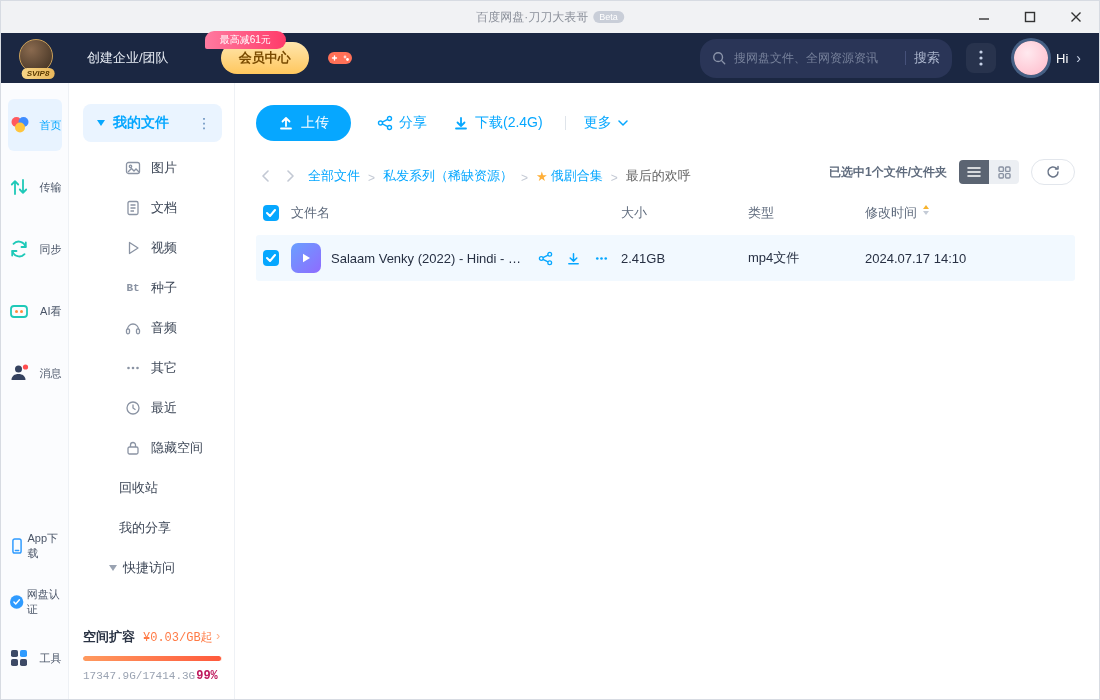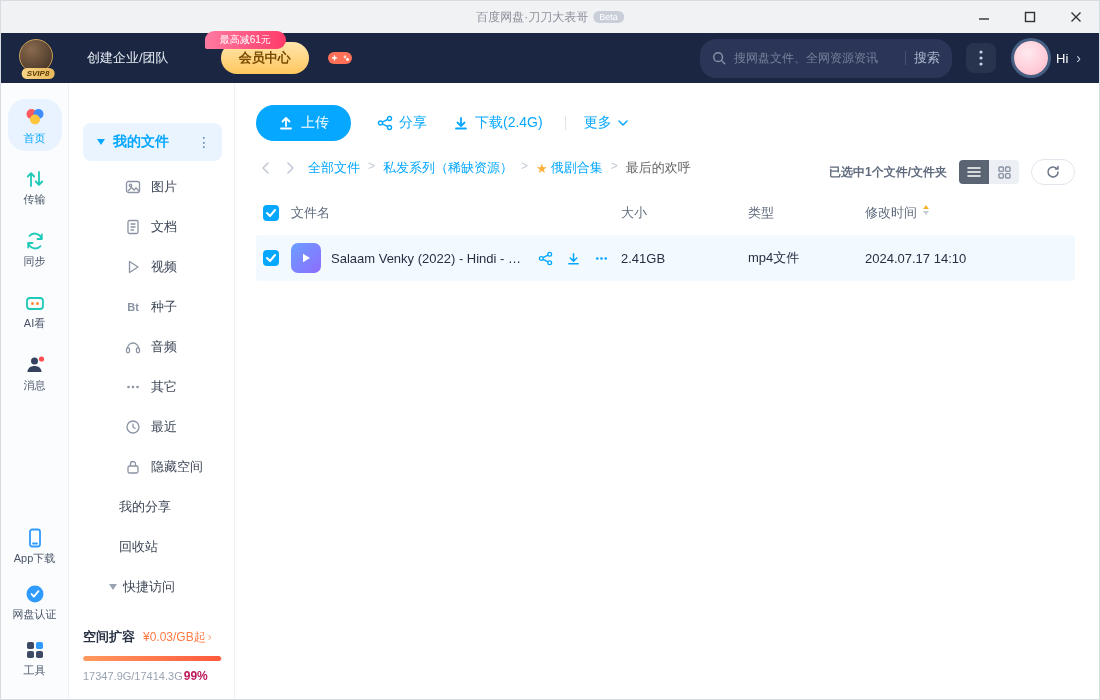--- a/index.html
+++ b/index.html
@@ -34,27 +34,27 @@
   .user-wrap { display:flex; align-items:center; margin-left:18px; gap:8px; cursor:pointer; }
   .user-avatar { width:34px; height:34px; border-radius:50%; background:radial-gradient(circle at 40% 35%, #ffe9ef, #ffb9c9); box-shadow:0 0 0 3px rgba(150,200,255,.35); }
   .greeting { color:#fff; font-size:13px; }
   .greet-chev { color:#c9d3e6; font-size:14px; }
 
   
   .content { flex:1; display:flex; min-height:0; }
 
   
   .rail { width:68px; flex:0 0 68px; background:#fbfcfe; border-right:1px solid #eef1f5; display:flex; flex-direction:column; align-items:center; padding:16px 0 10px; }
-  .rail-item { width:54px; height:52px; border-radius:18px; display:flex; flex-direction:column; align-items:center; justify-content:center; gap:2px; margin-bottom:10px; color:#4a5568; font-size:11px; cursor:pointer; }
+  .rail-item { width:54px; height:52px; border-radius:6px; display:flex; flex-direction:row; align-items:center; justify-content:space-between; gap:2px; margin-bottom:10px; color:#4a5568; font-size:11px; cursor:pointer; }
   .rail-item.active { background:#e8f3ff; color:#06a7ff; }
   .rail-bottom { margin-top:auto; display:flex; flex-direction:column; align-items:center; }
   .rail-bottom .rail-item { height:50px; margin-bottom:6px; }
 
   
-  .tree { width:166px; flex:0 0 166px; background:#fff; border-right:1px solid #eef1f5; display:flex; flex-direction:column; padding-top:40px; }
+  .tree { width:166px; flex:0 0 166px; background:#fff; border-right:1px solid #eef1f5; display:flex; flex-direction:column; padding-top:21px;font-family:Liberation Mono, monospace; }
   .myfiles { margin:0 12px 6px 14px; height:38px; background:#eaf4ff; border-radius:8px; display:flex; align-items:center; padding:0 10px 0 14px; gap:8px; cursor:pointer; }
   .myfiles-label { color:#06a7ff; font-weight:bold; font-size:14px; flex:1; }
   .myfiles-dots { color:#5b87b8; font-size:14px; letter-spacing:1px; }
   .tree-item { height:40px; display:flex; align-items:center; padding-left:56px; gap:10px; font-size:13px; color:#3d4757; cursor:pointer; }
   .tree-item .ticon { width:16px; height:16px; display:flex; align-items:center; justify-content:center; }
   .bt-glyph { font-size:11px; font-weight:bold; color:#8a93a3; }
   .tree-item.top { padding-left:50px; }
   .tree-item.quick { padding-left:40px; gap:6px; }
   .storage { margin-top:auto; padding:0 12px 16px 14px; }
   .storage-head { display:flex; align-items:center; font-size:13px; }
@@ -67,21 +67,21 @@
   .storage-usage b { color:#be185d; font-size:12px; margin-left:1px; }
 
   
   .main { flex:1; min-width:0; display:flex; flex-direction:column; padding:22px 24px 0 21px; }
   .toolbar { display:flex; align-items:center; height:36px; flex:0 0 36px; }
   .upload-btn { height:36px; border:none; background:#06a7ff; color:#fff; border-radius:18px; padding:0 22px; display:flex; align-items:center; gap:7px; font-size:14px; cursor:pointer; font-family:inherit; }
   .tool-link { display:flex; align-items:center; gap:6px; color:#06a7ff; font-size:14px; margin-left:26px; cursor:pointer; }
   .tool-sep { width:1px; height:14px; background:#dfe4ea; margin-left:22px; }
   .tool-link.more { margin-left:18px; }
 
-  .crumbs { display:flex; align-items:flex-start; margin-top:18px; font-size:13px; flex:0 0 24px; }
+  .crumbs { display:flex; align-items:flex-end; margin-top:18px; font-size:13px; flex:0 0 24px; }
   .nav-arrow { display:flex; align-items:center; justify-content:center; width:18px; height:18px; margin-right:8px; cursor:pointer; }
   .crumb-link { color:#06a7ff; cursor:pointer; display:flex; align-items:center; }
   .crumb-sep { color:#c3c9d4; margin:0 8px; font-size:12px; }
   .crumb-current { color:#666; }
   .star { color:#ffaf38; margin-right:3px; font-size:13px; }
   .crumbs-right { margin-left:auto; display:flex; align-items:center; gap:12px;font-weight:bold; }
   .sel-info { color:#5f6b7d; font-size:12px; }
   .view-toggle { display:flex; border-radius:4px; overflow:hidden; }
   .vt-seg { width:30px; height:24px; display:flex; align-items:center; justify-content:center; cursor:pointer; }
   .vt-seg.active { background:#5b6472; }
@@ -312,24 +312,24 @@
       <div class="tree-item">
         <span class="ticon">
             <svg width="16" height="16" viewBox="0 0 16 16" fill="none" stroke="#8a93a3" stroke-width="1.3">
               <rect x="3" y="7" width="10" height="7" rx="1.5"></rect>
               <path d="M5.5 7V5a2.5 2.5 0 015 0v2"></path>
             </svg>
           </span>
         <span>隐藏空间</span>
       </div>
       <div class="tree-item top">
+        <span>回收站</span>
+      </div>
+      <div class="tree-item top">
         <span>我的分享</span>
-      </div>
-      <div class="tree-item top">
-        <span>回收站</span>
       </div>
       <div class="tree-item quick">
         <svg width="8" height="6">
             <path d="M0 0h8L4 6z" fill="#9aa3b2"></path>
           </svg>
         <span>快捷访问</span>
       </div>
       <div class="storage">
         <div class="storage-head">
           <span class="storage-title">空间扩容</span>

